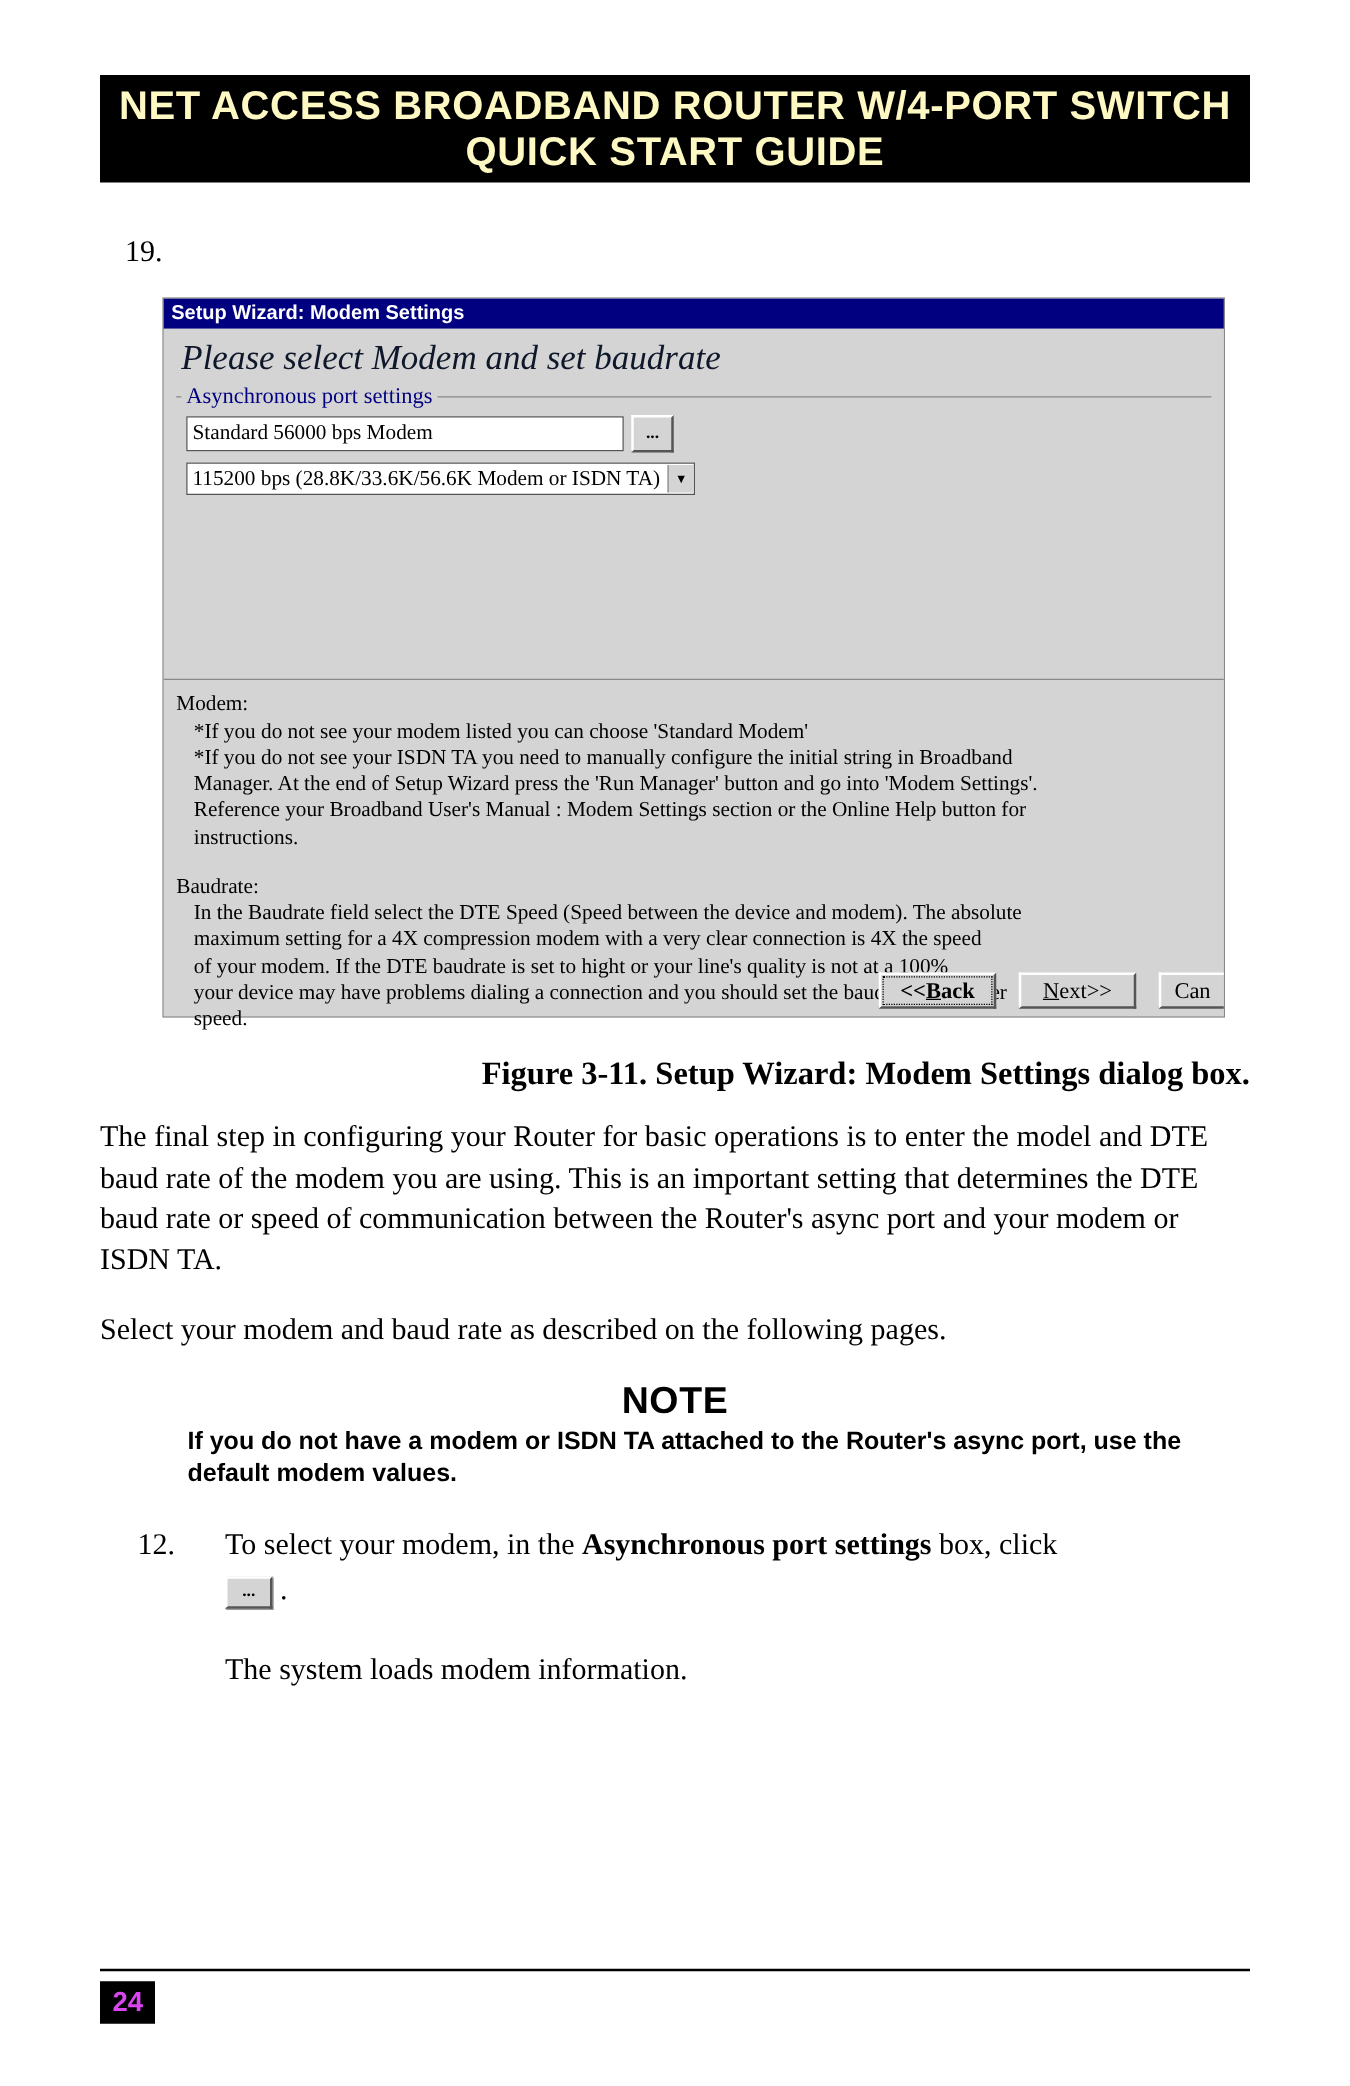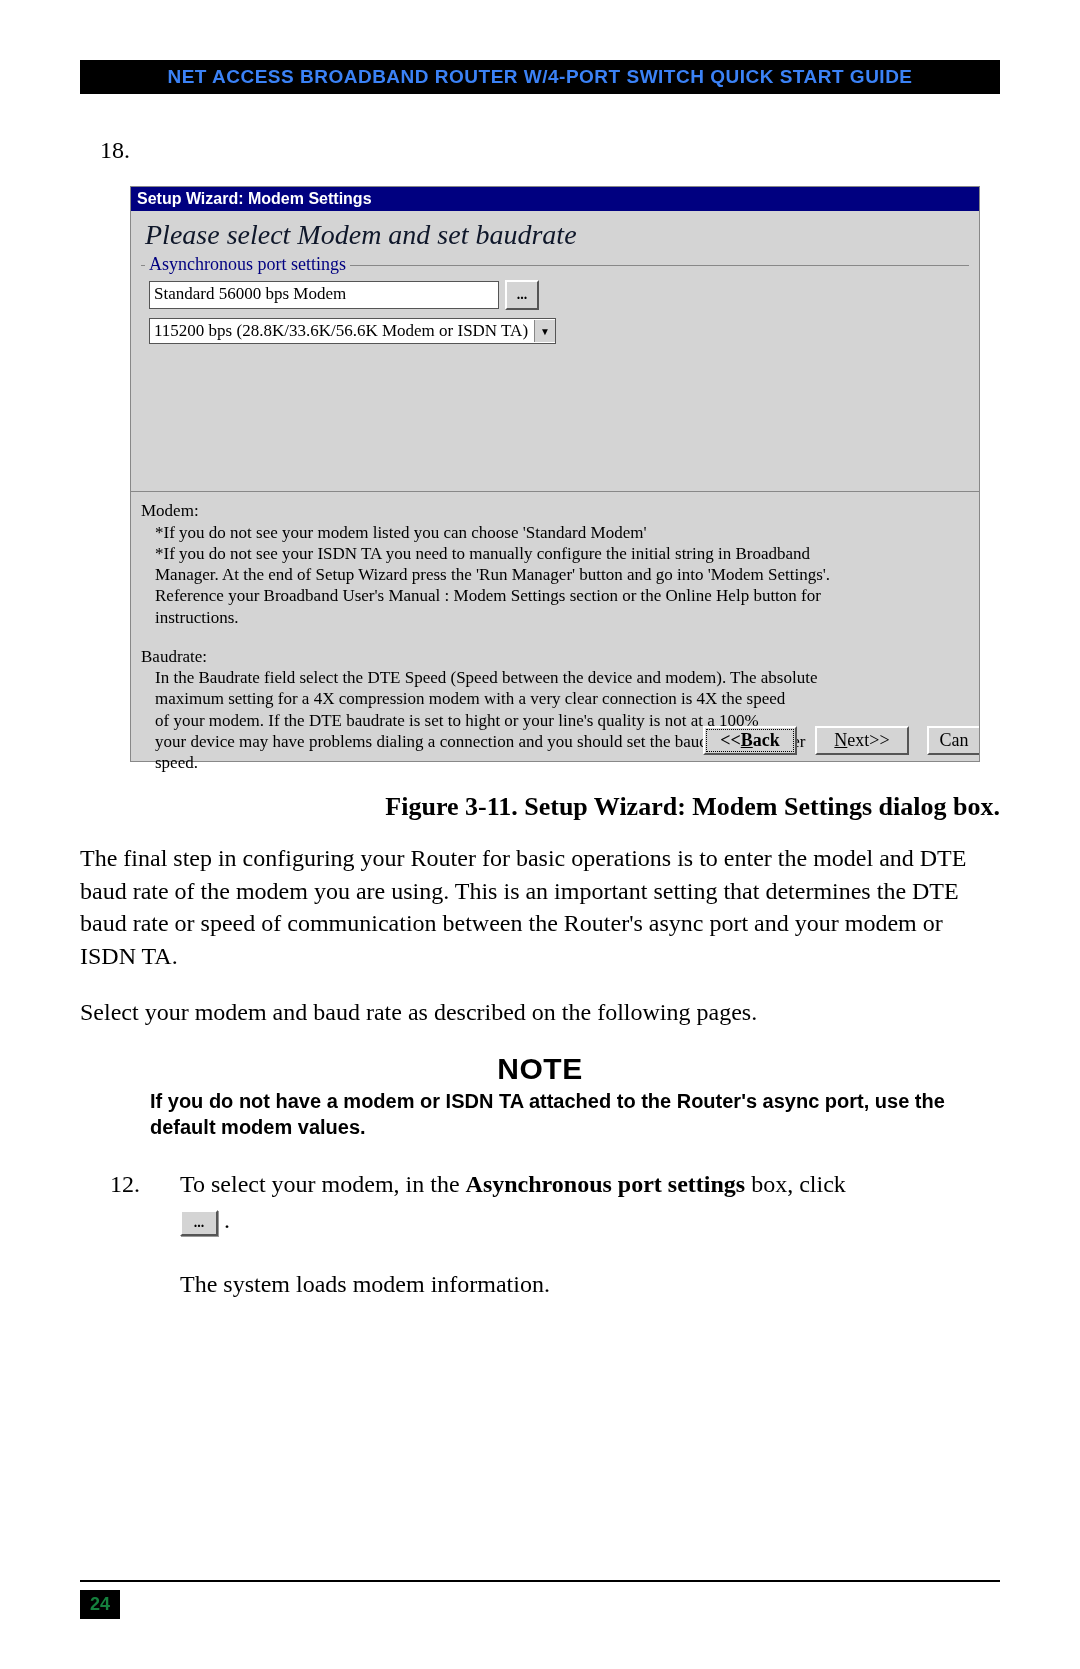--- a/index.html
+++ b/index.html
@@ -11,25 +11,25 @@
   .page {
     width: 1080px;
     height: 1669px;
     position: relative;
     box-sizing: border-box;
     padding: 60px 80px 40px 80px;
     background: #fff;
   }
   .banner {
     background: #000;
-    color: #3b82f6;
+    color: #fef9c3;
     font-family: 'Arial Narrow', Arial, sans-serif;
     font-weight: bold;
     font-stretch: condensed;
-    font-size: 19px;
+    font-size: 32px;
     letter-spacing: 0.5px;
     padding: 6px 10px;
     text-align: center;
   }
   .body-text {
     font-size: 24px;
     line-height: 1.35;
     margin-top: 40px;
   }
   .step {
@@ -233,40 +233,40 @@
     bottom: 50px;
     left: 80px;
     right: 80px;
   }
   .hr {
     border-top: 2px solid #000;
     margin-bottom: 8px;
   }
   .page-num {
     background: #000;
-    color: #15803d;
+    color: #d946ef;
     font-family: 'Arial Narrow', Arial, sans-serif;
     font-weight: bold;
-    font-size: 18px;
+    font-size: 22px;
     display: inline-block;
     padding: 4px 10px;
   }
   .bold { font-weight: bold; }
   .underline { text-decoration: underline; }
 </style>
 </head>
 <body>
 
 <div class="page">
 
   <div class="banner">NET ACCESS BROADBAND ROUTER W/4-PORT SWITCH QUICK START GUIDE</div>
 
   <div class="body-text">
     <div class="step">
-      <div class="step-num">18.</div>
+      <div class="step-num">19.</div>
     </div>
   </div>
 
   <div class="dialog">
     <div class="dlg-title">Setup Wizard: Modem Settings</div>
     <div class="dlg-body">
       <div class="dlg-heading">Please select Modem and set baudrate</div>
 
       <div class="fieldset">
         <div class="legend">Asynchronous port settings</div>

